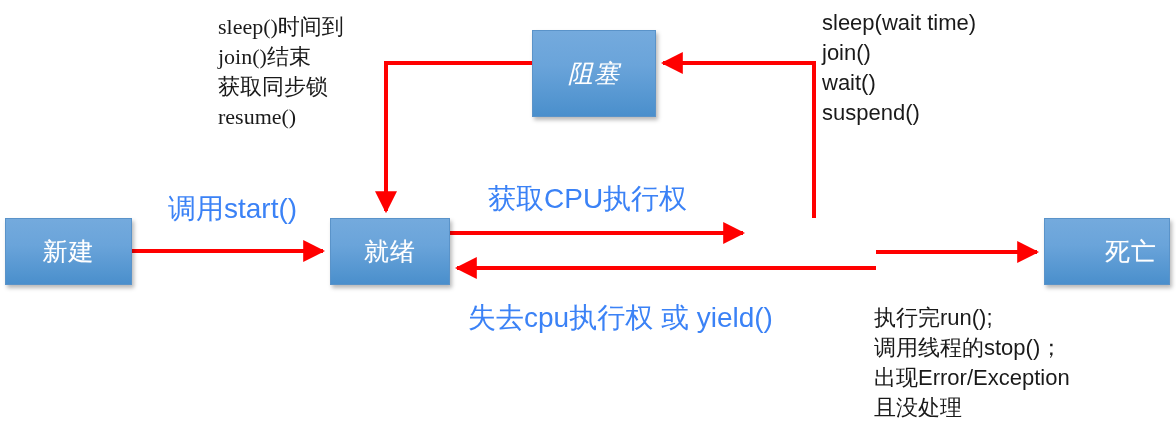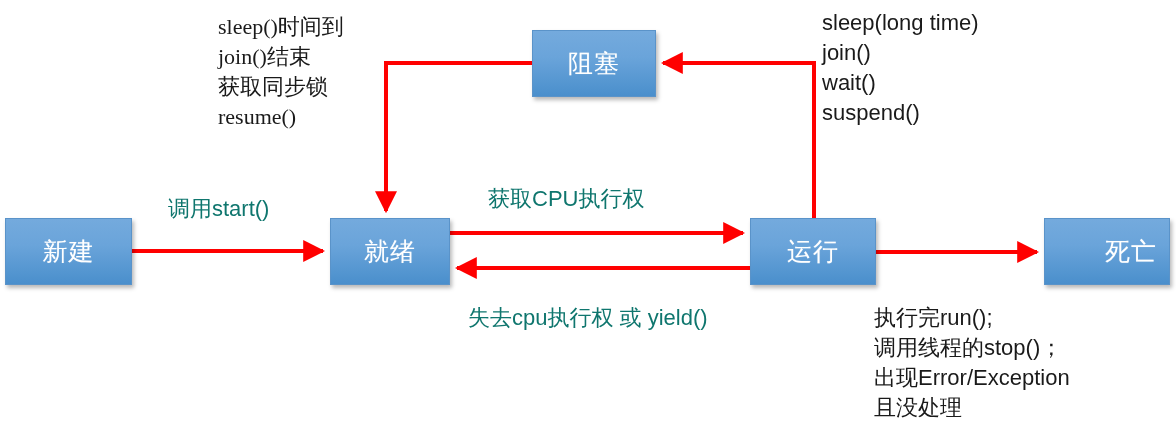--- a/index.html
+++ b/index.html
@@ -34,22 +34,22 @@
     letter-spacing: 1px;
     background: linear-gradient(to bottom, #74aadd 0%, #6aa4da 40%, #4a8fcc 100%);
     border: 1px solid #5a93c9;
     box-shadow: 2px 3px 4px rgba(0,0,0,0.28);
     box-sizing: border-box;
     z-index: 3;
     text-shadow: 0 0 1px rgba(255,255,255,0.35);
   }
   .label {
     position: absolute;
-    color: #0f766e;
-    font-size: 22px;
+    color: #3b82f6;
+    font-size: 28px;
     line-height: 30px;
     white-space: pre;
     z-index: 4;
   }
   .label-block {
     position: absolute;
     color: #1a1a1a;
     font-size: 22px;
     line-height: 30px;
     z-index: 4;
@@ -96,41 +96,38 @@
   </svg>
 
   <div class="node" style="left:5px; top:218px; width:127px; height:67px;">
     <span>新建</span>
   </div>
 
   <div class="node" style="left:330px; top:218px; width:120px; height:67px;font-family:Liberation Serif, serif;">
     <span>就绪</span>
   </div>
 
-  <div class="node" style="left:532px; top:30px; width:124px; height:67px;">
+  <div class="node" style="left:532px; top:30px; width:124px; height:87px;font-style:italic;">
     <span>阻塞</span>
   </div>
 
-  <div class="node" style="left:750px; top:218px; width:126px; height:67px;">
-    <span>运行</span>
-  </div>
 
   <div class="node" style="left:1044px; top:218px; width:126px; height:67px;padding-left:48px;">
     <span>死亡</span>
   </div>
 
   <div class="label-block" style="left:218px; top:12px;font-family:Liberation Serif, serif;">
     <div>sleep()时间到</div>
     <div>join()结束</div>
     <div>获取同步锁</div>
     <div>resume()</div>
   </div>
 
   <div class="label-block" style="left:822px; top:8px;">
-    <div>sleep(long time)</div>
+    <div>sleep(wait time)</div>
     <div>join()</div>
     <div>wait()</div>
     <div>suspend()</div>
   </div>
 
   <div class="label" style="left:168px; top:194px;">调用start()</div>
 
   <div class="label" style="left:488px; top:184px;">获取CPU执行权</div>
 
   <div class="label" style="left:468px; top:303px;">失去cpu执行权 或 yield()</div>

